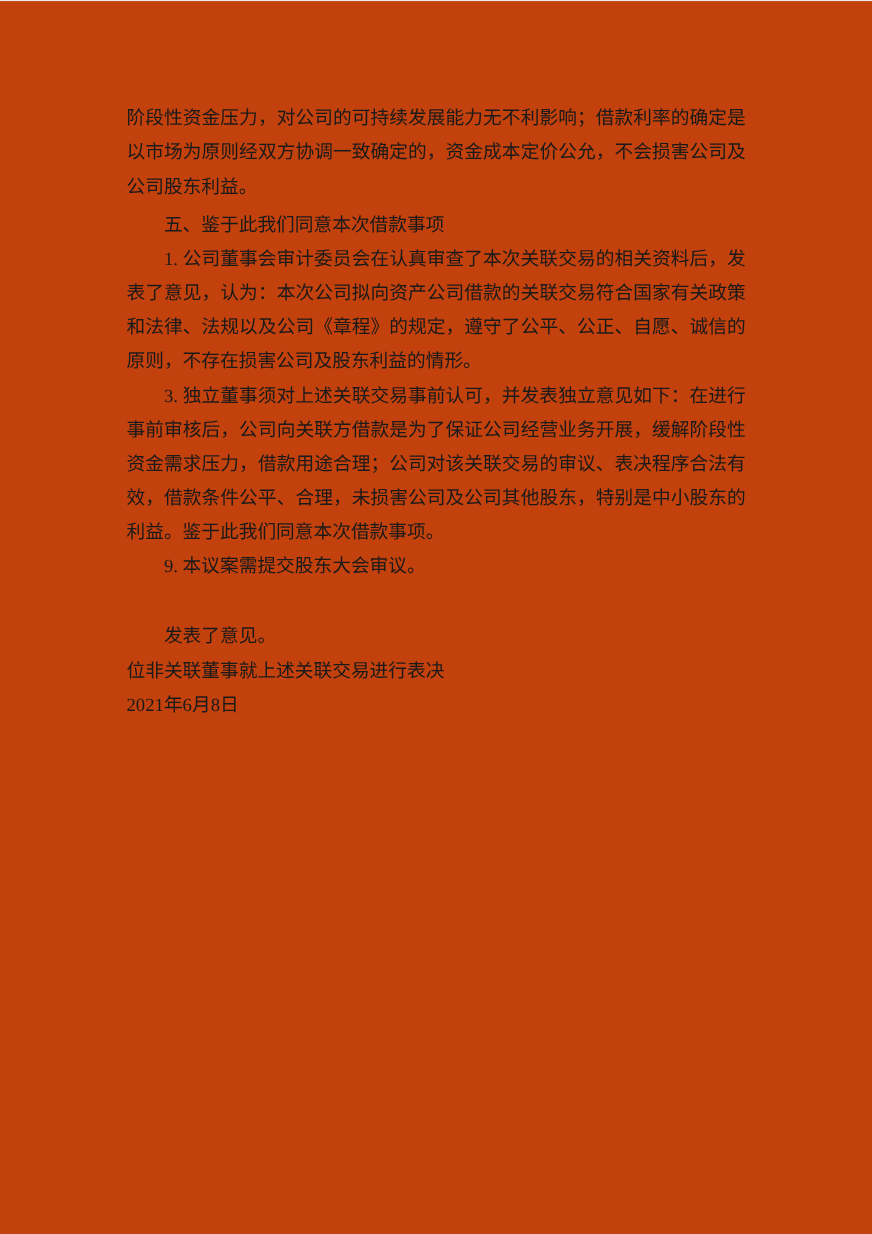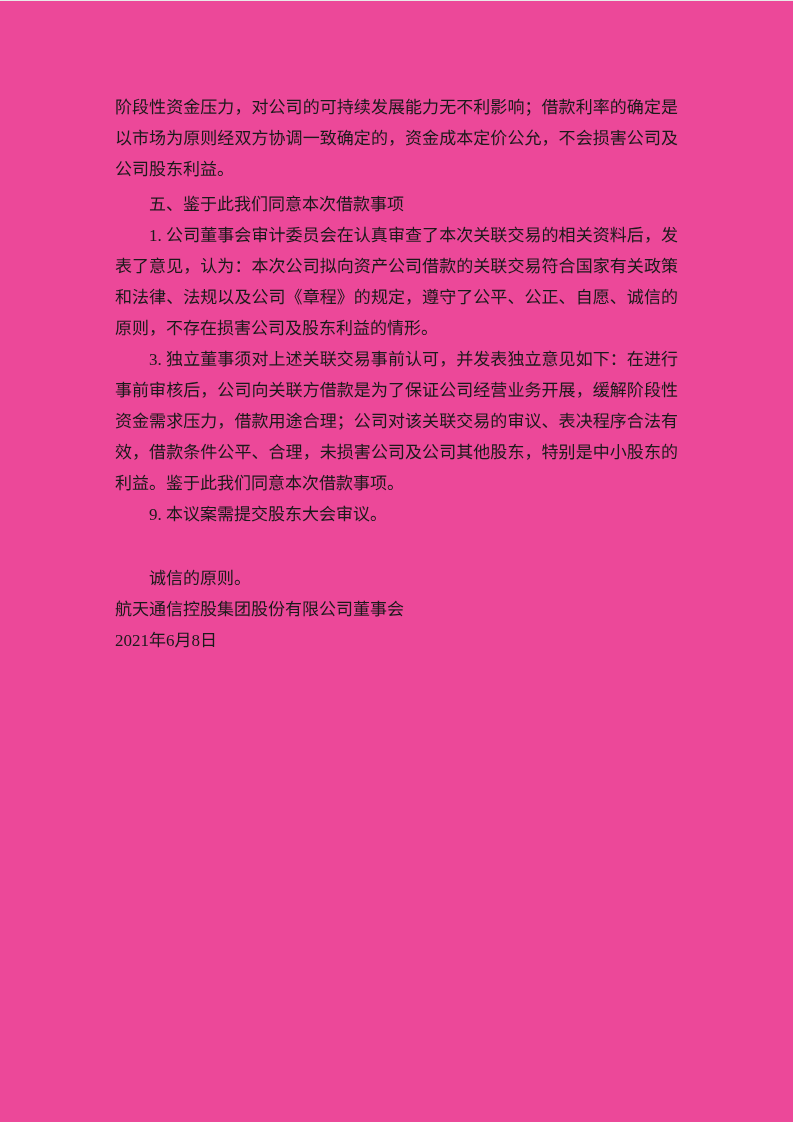--- a/index.html
+++ b/index.html
@@ -4,21 +4,21 @@
 <style>
   html, body {
     margin: 0;
     padding: 0;
     background: #ffffff;
   }
   .page {
     position: relative;
     width: 793px;
     height: 1122px;
-    background: #ec4899;
+    background: #c2410c;
     box-sizing: border-box;
     border-top: 1px solid #e9e9e9;
     overflow: hidden;
     font-family: "Liberation Serif", "DejaVu Serif", serif;
     color: #1a1a1a;
   }
   .content {
     position: absolute;
     left: 115px;
     top: 91px;
@@ -57,17 +57,17 @@
 </head>
 <body>
 
 <div class="page">
   <div class="content">
     <p class="body-para no-indent">阶段性资金压力，对公司的可持续发展能力无不利影响；借款利率的确定是以市场为原则经双方协调一致确定的，资金成本定价公允，不会损害公司及公司股东利益。</p>
     <h3 class="heading">五、鉴于此我们同意本次借款事项</h3>
     <p class="body-para">1. 公司董事会审计委员会在认真审查了本次关联交易的相关资料后，发表了意见，认为：本次公司拟向资产公司借款的关联交易符合国家有关政策和法律、法规以及公司《章程》的规定，遵守了公平、公正、自愿、诚信的原则，不存在损害公司及股东利益的情形。</p>
     <p class="body-para">3. 独立董事须对上述关联交易事前认可，并发表独立意见如下：在进行事前审核后，公司向关联方借款是为了保证公司经营业务开展，缓解阶段性资金需求压力，借款用途合理；公司对该关联交易的审议、表决程序合法有效，借款条件公平、合理，未损害公司及公司其他股东，特别是中小股东的利益。鉴于此我们同意本次借款事项。</p>
     <p class="body-para">9. 本议案需提交股东大会审议。</p>
-    <p class="closing">诚信的原则。</p>
-    <p class="signature">航天通信控股集团股份有限公司董事会</p>
+    <p class="closing">发表了意见。</p>
+    <p class="signature">位非关联董事就上述关联交易进行表决</p>
     <p class="date">2021年6月8日</p>
   </div>
 </div>
 
 </body></html>

